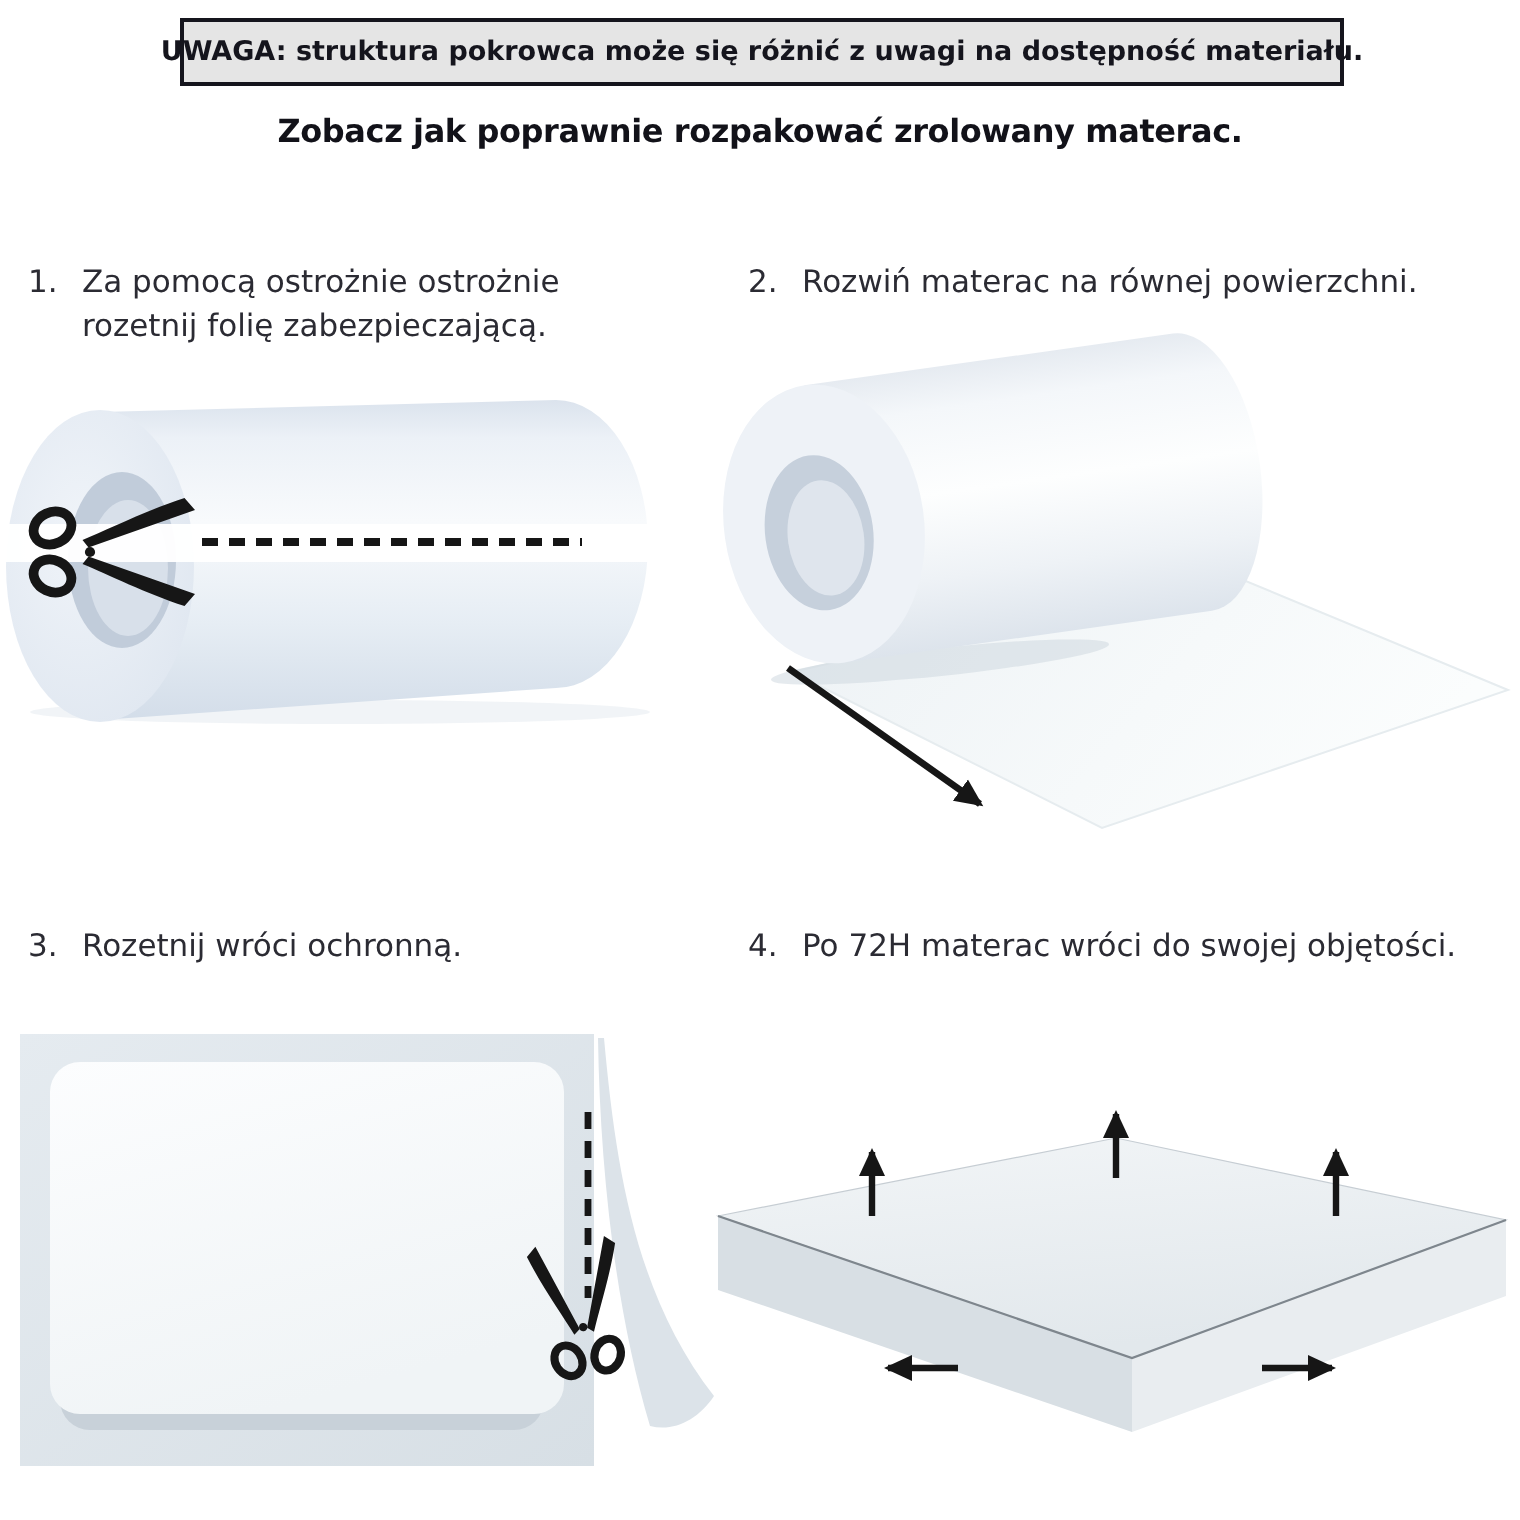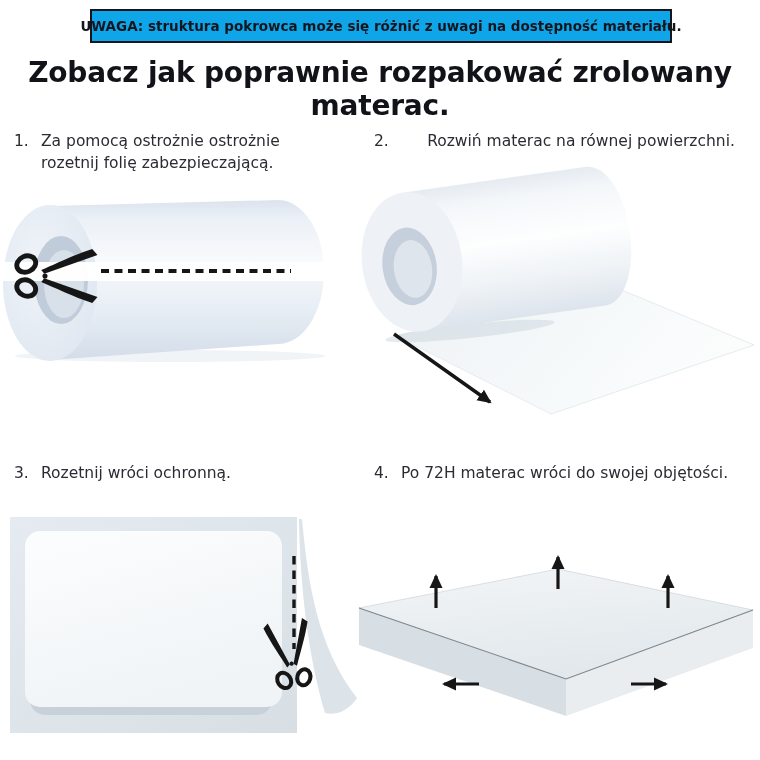--- a/index.html
+++ b/index.html
@@ -3,34 +3,34 @@
 <meta charset="utf-8">
 <style>
   html,body{margin:0;padding:0;}
   body{
     width:760px;height:760px;position:relative;background:#ffffff;
     font-family:"DejaVu Sans","Liberation Sans",sans-serif;
     overflow:hidden;
   }
   .banner{
     position:absolute;left:90px;top:9px;width:582px;height:34px;
-    box-sizing:border-box;border:2px solid #15151d;background:#0ea5e9;
+    box-sizing:border-box;border:2px solid #15151d;background:#e5e5e5;
     display:flex;align-items:center;justify-content:center;
     font-size:13.5px;font-weight:bold;color:#15151d;white-space:nowrap;
   }
   .title{
     position:absolute;left:0;top:56px;width:760px;text-align:center;
-    font-size:28px;font-weight:bold;color:#121219;letter-spacing:-0.2px;
+    font-size:16px;font-weight:bold;color:#121219;letter-spacing:-0.2px;
   }
   .step{
     position:absolute;display:flex;font-size:15.5px;color:#2b2b33;line-height:1.42;
   }
   .step .num{width:27px;flex-shrink:0;}
   #step1{left:14px;top:130px;} #step1 .txt{width:285px;}
-  #step2{left:374px;top:130px;} #step2 .txt{width:360px;text-align:center;}
+  #step2{left:374px;top:130px;} #step2 .txt{width:360px;}
   #step3{left:14px;top:462px;} #step3 .txt{width:300px;}
   #step4{left:374px;top:462px;} #step4 .txt{width:370px;}
   svg.canvas{position:absolute;left:0;top:0;pointer-events:none;}
 </style>
 </head>
 <body>
 
 <div class="banner">
   <span>UWAGA: struktura pokrowca może się różnić z uwagi na dostępność materiału.</span>
 </div>

